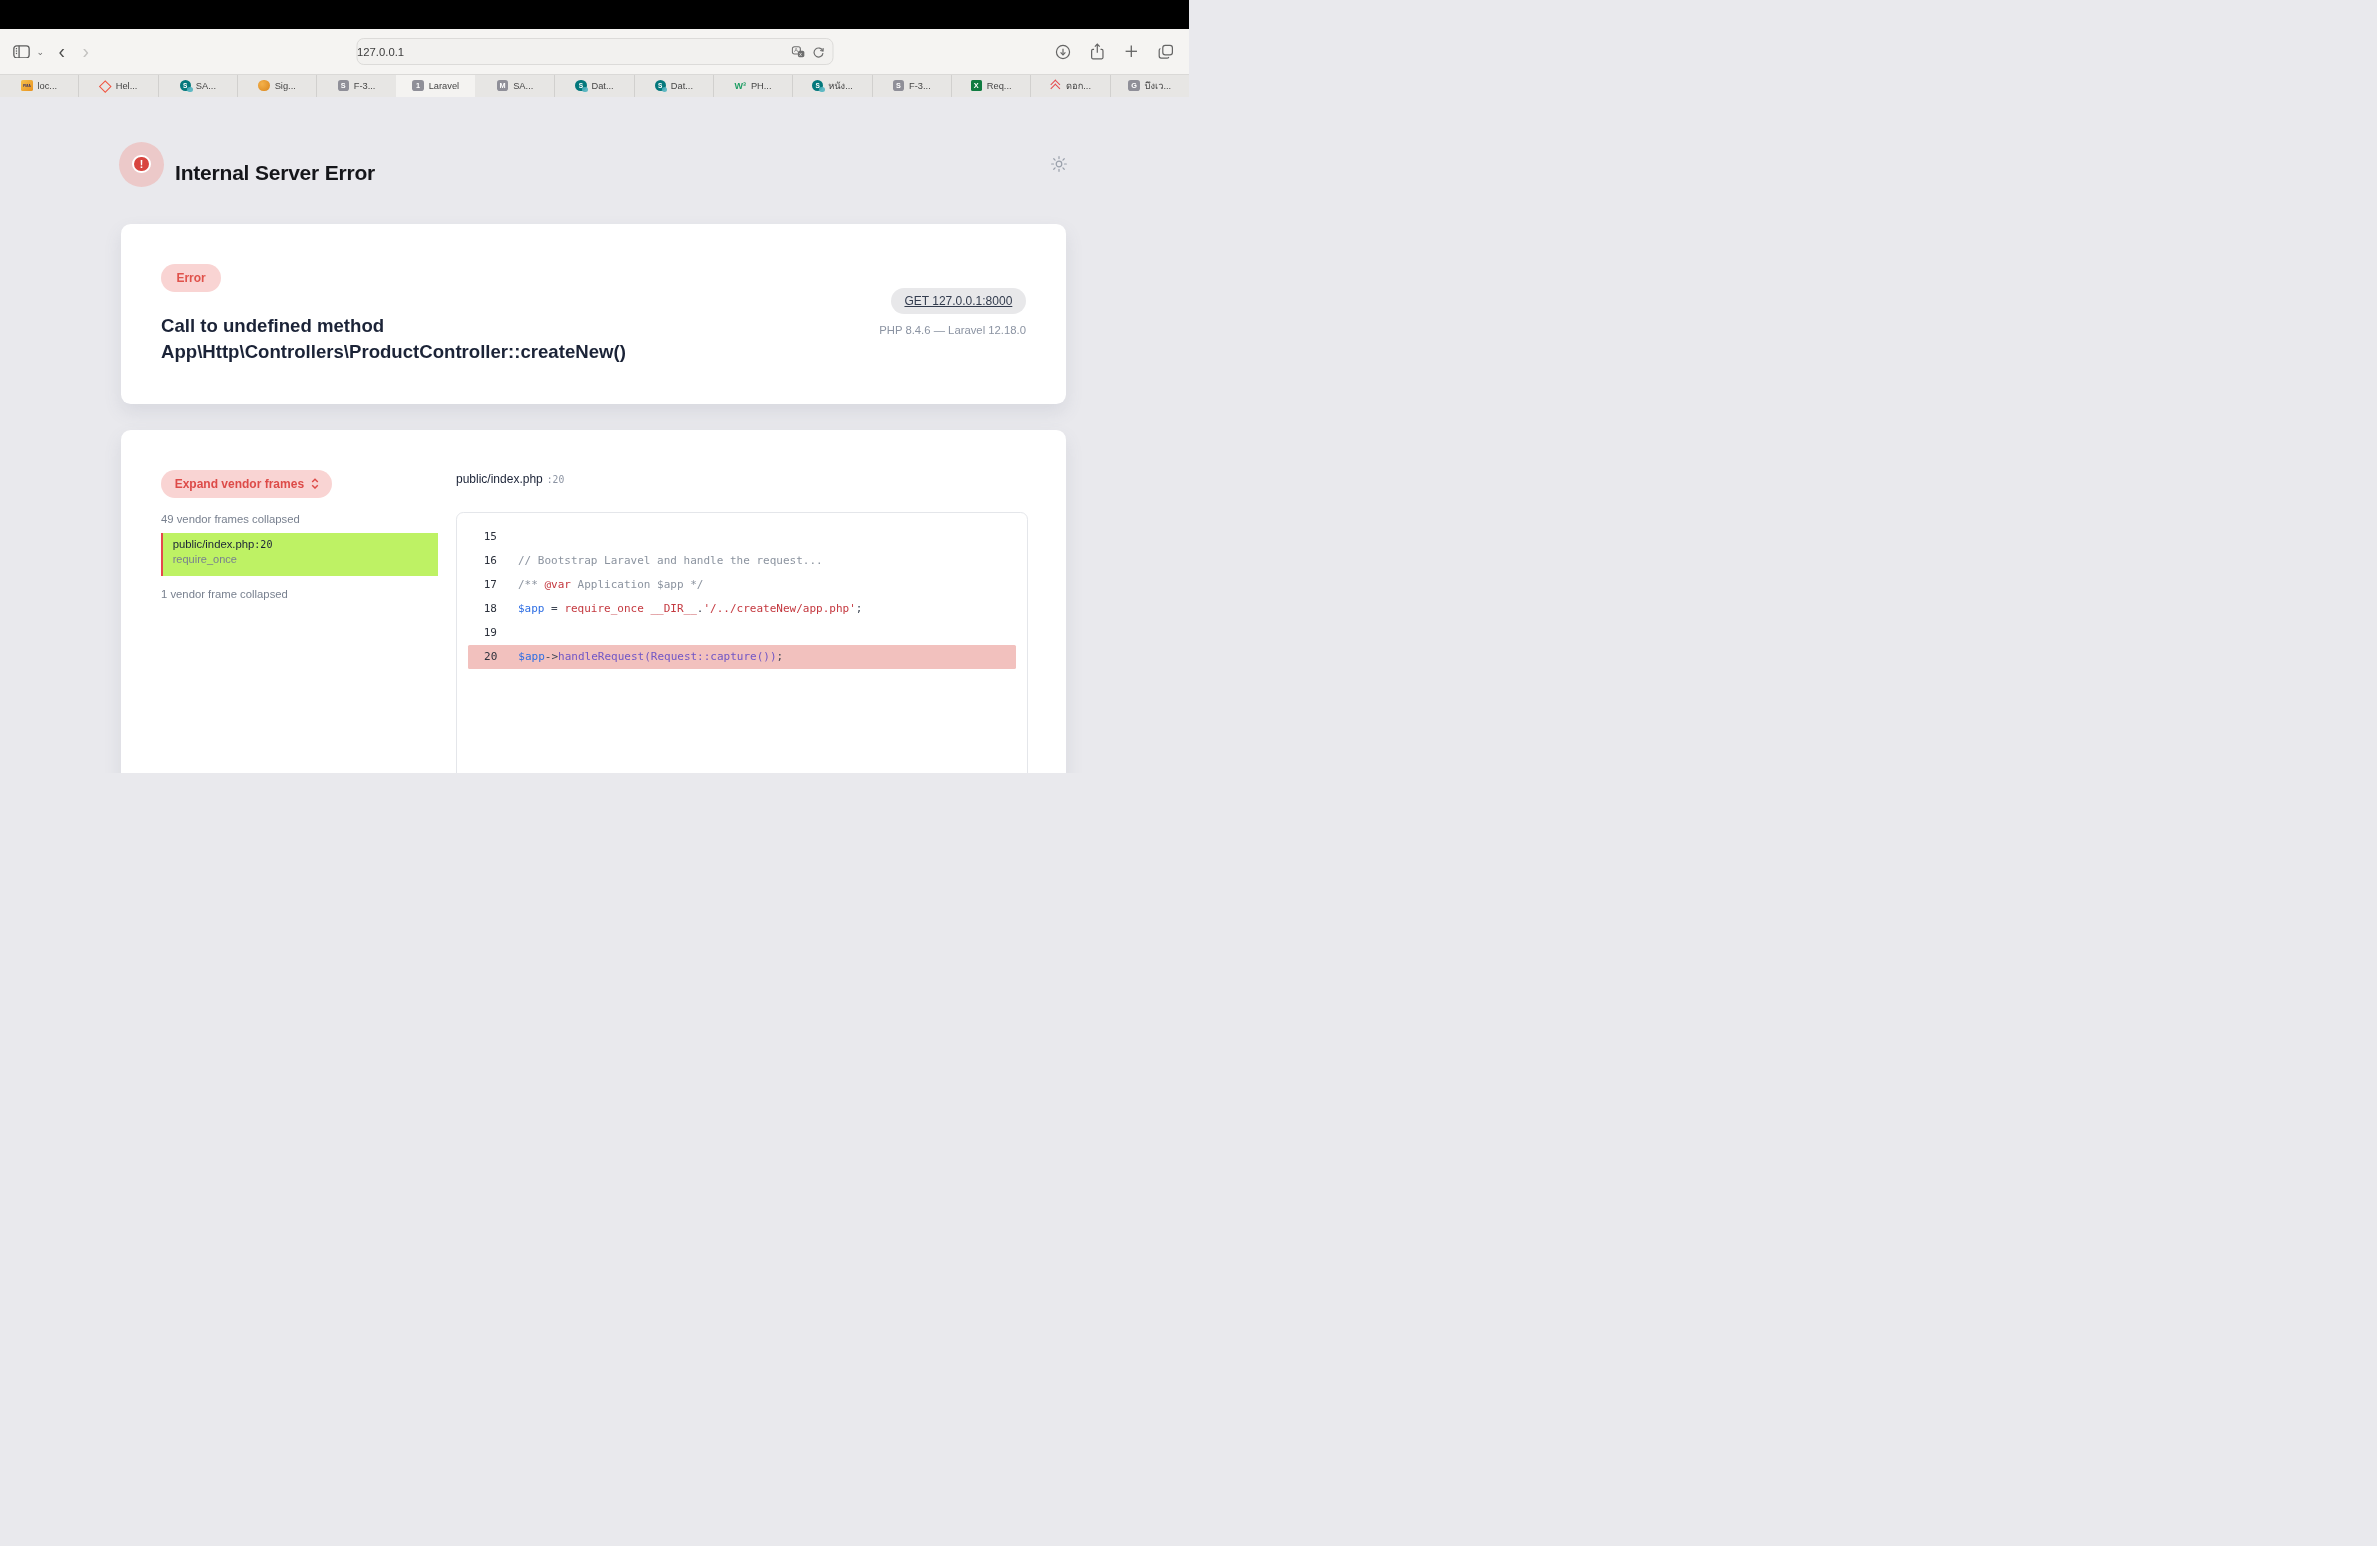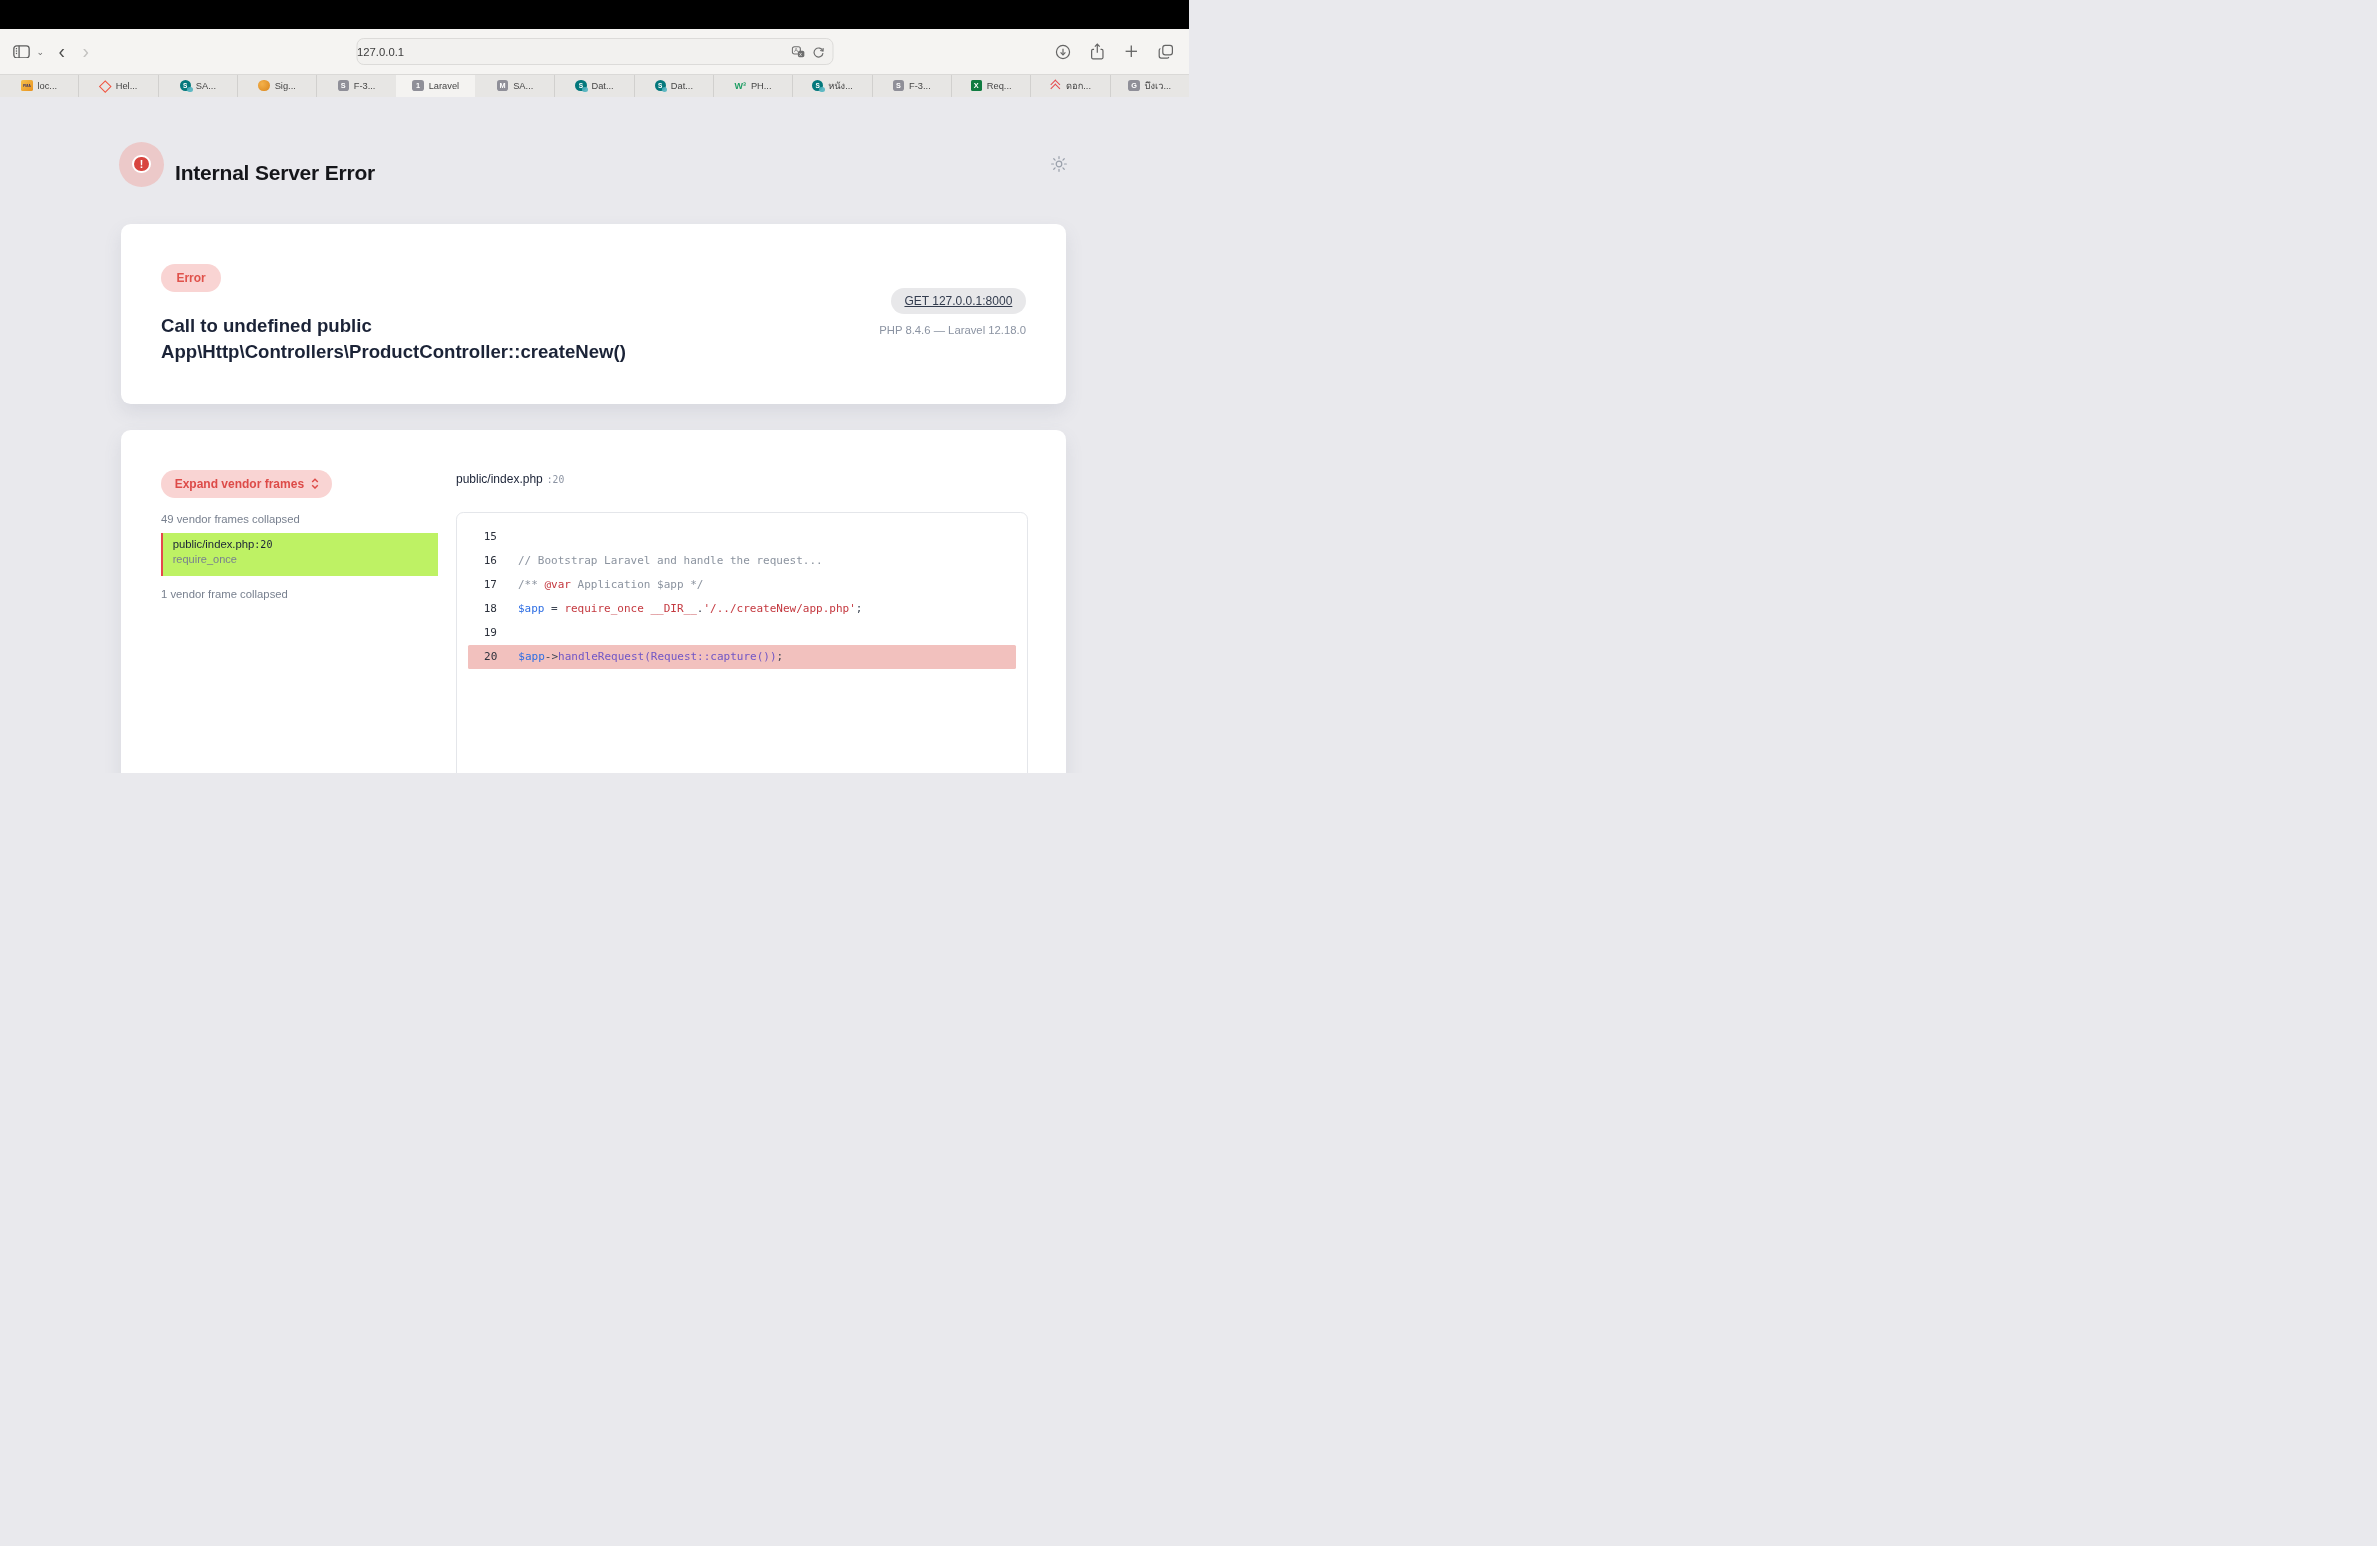--- a/index.html
+++ b/index.html
@@ -251,21 +251,21 @@
           <line x1="15.8" y1="15.8" x2="17.4" y2="17.4"></line>
         <line x1="4.6" y1="17.4" x2="6.2" y2="15.8"></line>
           <line x1="15.8" y1="6.2" x2="17.4" y2="4.6"></line>
       </svg>
     </span>
   </div>
 
   <div class="card card1">
     <span class="pill error-pill">Error</span>
     <div class="err-message">
-      <div>Call to undefined public</div>
+      <div>Call to undefined method</div>
       <div>App\Http\Controllers\ProductController::createNew()</div>
     </div>
     <span class="pill req-pill">GET 127.0.0.1:8000</span>
     <div class="env-text">PHP 8.4.6 — Laravel 12.18.0</div>
   </div>
 
   <div class="card card2">
 
     <button class="pill expand-btn">
       <span>Expand vendor frames</span>

